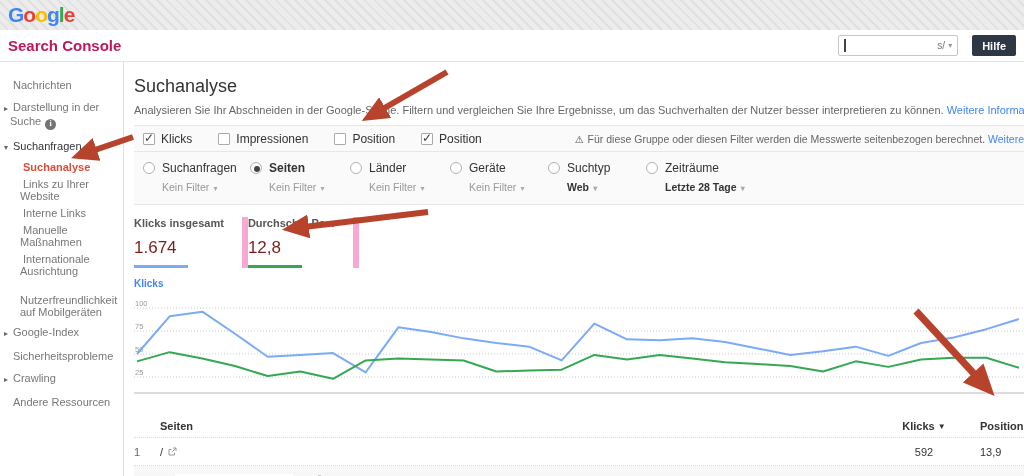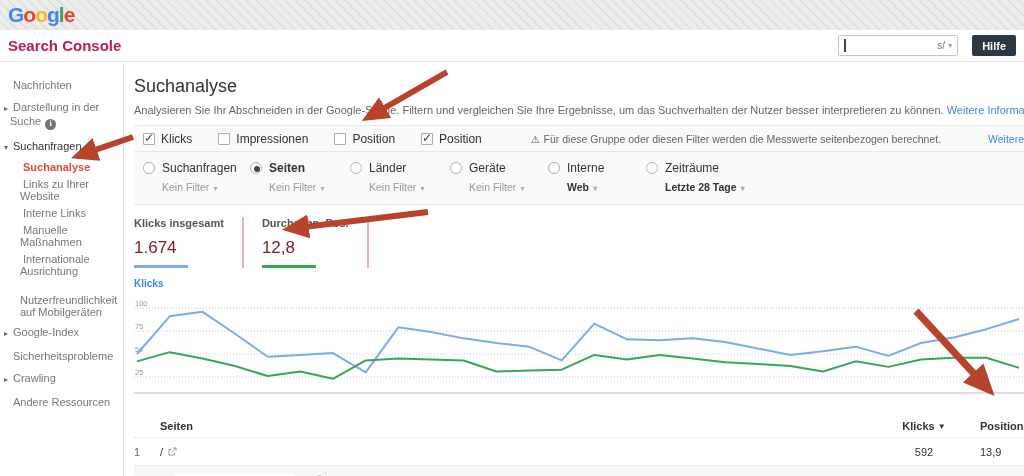--- a/index.html
+++ b/index.html
@@ -67,21 +67,21 @@
   .cbox{
     width:12px; height:12px; border:1px solid #aaa; border-radius:1px; background:#fff;
     margin-right:6px; position:relative; flex:0 0 auto;
   }
   .cbox.checked::after{
     content:"✓"; position:absolute; left:0px; top:-3px; font-size:12px; color:#444;
   }
   .toggle-label{ font-size:12px; color:#333; }
   .notice{ margin-left:auto; font-size:10.5px; color:#666; padding-right:0; overflow:hidden; }
   .notice .warn{ color:#555; font-size:10px; margin-right:4px; }
-  .notice a{ color:#4285f4; text-decoration:none;margin-left:44px; }
+  .notice a{ color:#4285f4; text-decoration:none; }
   
   .dim-bar{
     background:#fafafa; border-bottom:1px solid #e7e7e7;
     display:flex; padding:9px 0 11px 9px;
   }
   .dim{ margin-right:12px; cursor:pointer; }
   .dim-top{ display:flex; align-items:center; }
   .radio{
     width:12px; height:12px; border:1px solid #b0b0b0; border-radius:50%;
     background:#fff; margin-right:7px; position:relative; flex:0 0 auto;
@@ -91,21 +91,21 @@
     border-radius:50%; background:#444;
   }
   .dim-label{ font-size:12px; color:#333; }
   .dim.selected .dim-label{ font-weight:bold; }
   .dim-filter{ font-size:10.5px; color:#999; margin:6px 0 0 19px; white-space:nowrap; }
   .dim-filter.strong{ color:#333; font-weight:bold; }
   .dim-filter .caret{ font-size:8px; color:#aaa; margin-left:2px; }
   .dim.w1{width:95px}.dim.w2{width:88px}.dim.w3{width:88px}.dim.w4{width:86px}.dim.w5{width:86px}.dim.w6{width:120px}
   
   .cards{ display:flex; margin-top:12px; }
-  .card{ padding:0 18px 0 0; border-right:2px solid #f9a8d4; margin-right:18px; min-width:86px; cursor:pointer; }
+  .card{ padding:0 18px 0 0; border-right:6px solid #f9a8d4; margin-right:0; min-width:86px; cursor:pointer; }
   .card-label{ font-size:11px; font-weight:bold; color:#555; }
   .card-value{ font-size:17px; color:#7f1d1d; margin-top:9px; }
   .card-bar{ height:3px; width:54px; margin-top:7px; }
   
   .chart-wrap{ position:relative; margin-top:10px; }
   .chart-title{ font-size:10px; font-weight:bold; color:#4285f4; margin-bottom:1px; }
   
   .table{ margin-top:15px; font-size:11px; }
   .trow, .thead{ display:flex; align-items:center; height:28px; }
   .thead{ height:24px; font-weight:bold; color:#333; border-bottom:1px dotted #ddd; }
@@ -248,21 +248,21 @@
       <span class="radio"></span>
       <span class="dim-label">Geräte</span>
     </div>
     <div class="dim-filter">
       <span>Kein Filter</span><span class="caret"> ▾</span>
     </div>
   </div>
           <div class="dim w5">
     <div class="dim-top">
       <span class="radio"></span>
-      <span class="dim-label">Interne</span>
+      <span class="dim-label">Suchtyp</span>
     </div>
     <div class="dim-filter strong">
       <span>Web</span><span class="caret"> ▾</span>
     </div>
   </div>
           <div class="dim w6">
     <div class="dim-top">
       <span class="radio"></span>
       <span class="dim-label">Zeiträume</span>
     </div>

